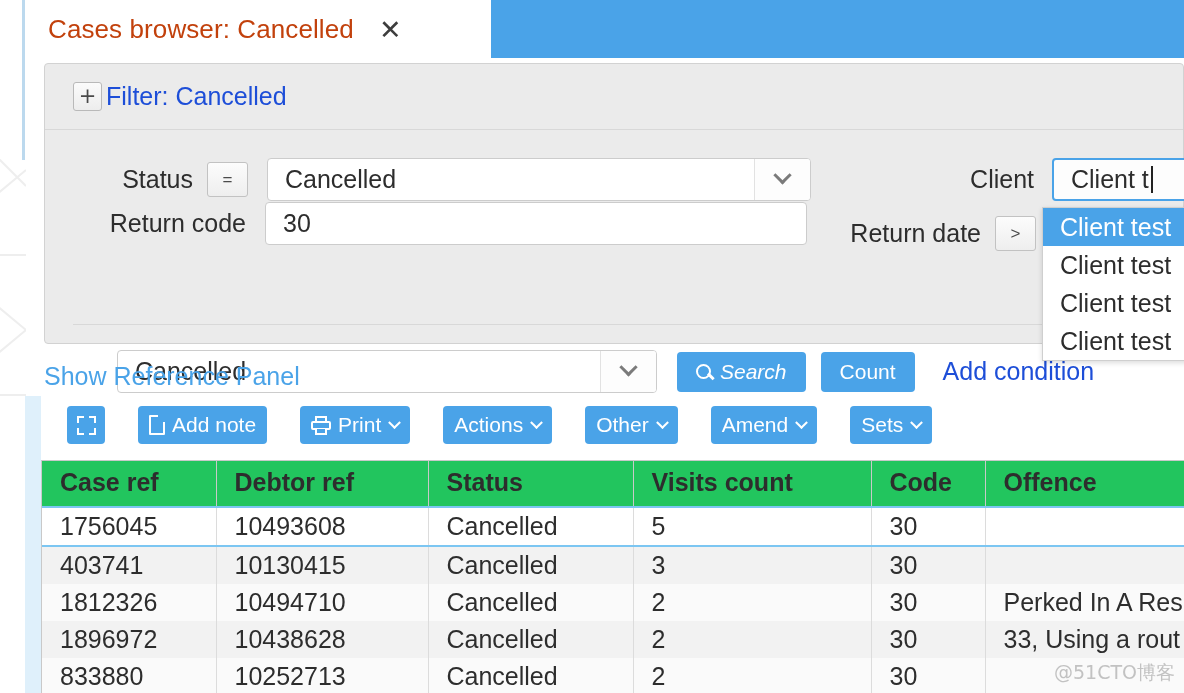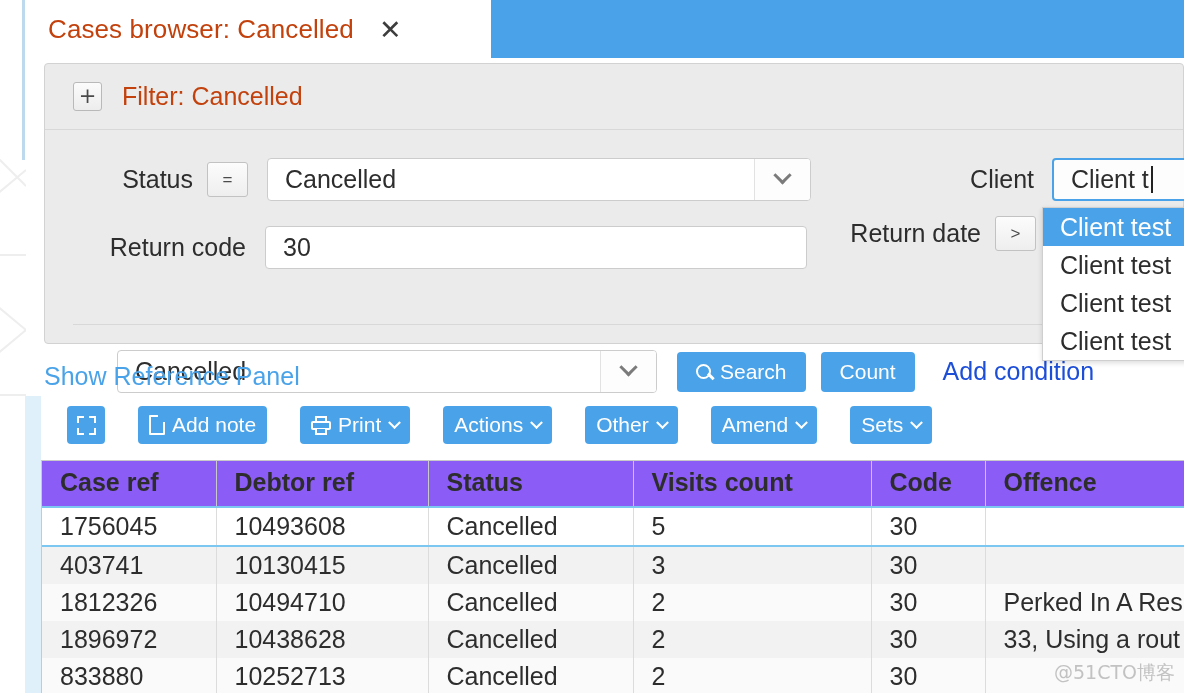--- a/index.html
+++ b/index.html
@@ -73,21 +73,21 @@
   .plus-box {
     width: 29px; height: 29px;
     border: 1px solid #b9b9b9; border-radius: 3px;
     background: linear-gradient(#fbfbfb, #ededed);
     display: flex; align-items: center; justify-content: center;
     font-size: 21px; color: #4a4a4a; line-height: 1;
     cursor: pointer;
     font-family: "DejaVu Sans", sans-serif;
   }
   .filter-head-label {
-    margin-left: 20px; font-size: 25px; color: #c2410c;
+    margin-left: 4px; font-size: 25px; color: #1d4ed8;
   }
 
   .filter-body { position: relative; padding: 0; }
 
   .cond-row {
     position: absolute;
     display: flex; align-items: center;
   }
   .cond-label {
     font-size: 25px; color: #2d2d2d; text-align: right;
@@ -151,21 +151,21 @@
 
   
   .action-row { position: absolute; left: 72px; top: 220px; display: flex; align-items: center; }
   .btn-blue {
     background: #4aa3e8; color: #ffffff;
     border: none; border-radius: 4px;
     font-size: 21px; font-family: "Liberation Sans", sans-serif;
     display: inline-flex; align-items: center; justify-content: center;
     cursor: pointer; white-space: nowrap;
   }
-  .btn-search { height: 40px; padding: 0 19px; gap: 9px; }
+  .btn-search { height: 40px; padding: 0 19px; gap: 9px; font-style: italic; }
   .btn-count  { height: 40px; padding: 0 19px; }
   .link-blue {
     color: #1d4ed8; font-size: 25px; cursor: pointer; white-space: nowrap;
   }
   .mag {
     width: 15px; height: 15px; border: 2.5px solid #ffffff; border-radius: 50%;
     position: relative; display: inline-block;
   }
   .mag::after {
     content: ""; position: absolute;
@@ -254,21 +254,21 @@
     border-left: 1px solid #c9c9c9;
     border-top: 1px solid #c9c9c9;
   }
   table.results {
     border-collapse: collapse;
     width: 1143px;
     table-layout: fixed;
     background: #fff;
   }
   table.results th {
-    background: #8b5cf6;
+    background: #22c55e;
     font-size: 25px; font-weight: bold; color: #2d2d2d;
     text-align: left;
     padding: 6px 0 8px 18px;
     height: 46px;
     border-right: 1px solid #c9c9c9;
     border-bottom: 1px solid #b5b5b5;
     white-space: nowrap;
   }
   table.results td {
     font-size: 25px; color: #2d2d2d;
@@ -332,21 +332,21 @@
         <span class="cond-label" style="width:120px;">Status</span>
         <div class="op-btn" style="margin-left:14px;">=</div>
         <div class="sel-wrap" style="width:544px; margin-left:19px;">
           <span class="sel-text">Cancelled</span>
           <span class="sel-arrow">
               <i class="chev"></i>
             </span>
         </div>
       </div>
 
-      <div class="cond-row" style="left:28px; top:96px;">
+      <div class="cond-row" style="left:28px; top:72px;">
         <span class="cond-label" style="width:173px;">Return code</span>
         <div class="txt-input" style="width:542px; margin-left:19px;">30</div>
       </div>
 
       <div class="cond-row" style="left:889px; top:28px;">
         <span class="cond-label" style="width:100px;">Client</span>
         <div class="txt-input input-focus" style="width:153px; margin-left:18px;">
           <span>Client t</span>
             <span class="caret"></span>
         </div>

